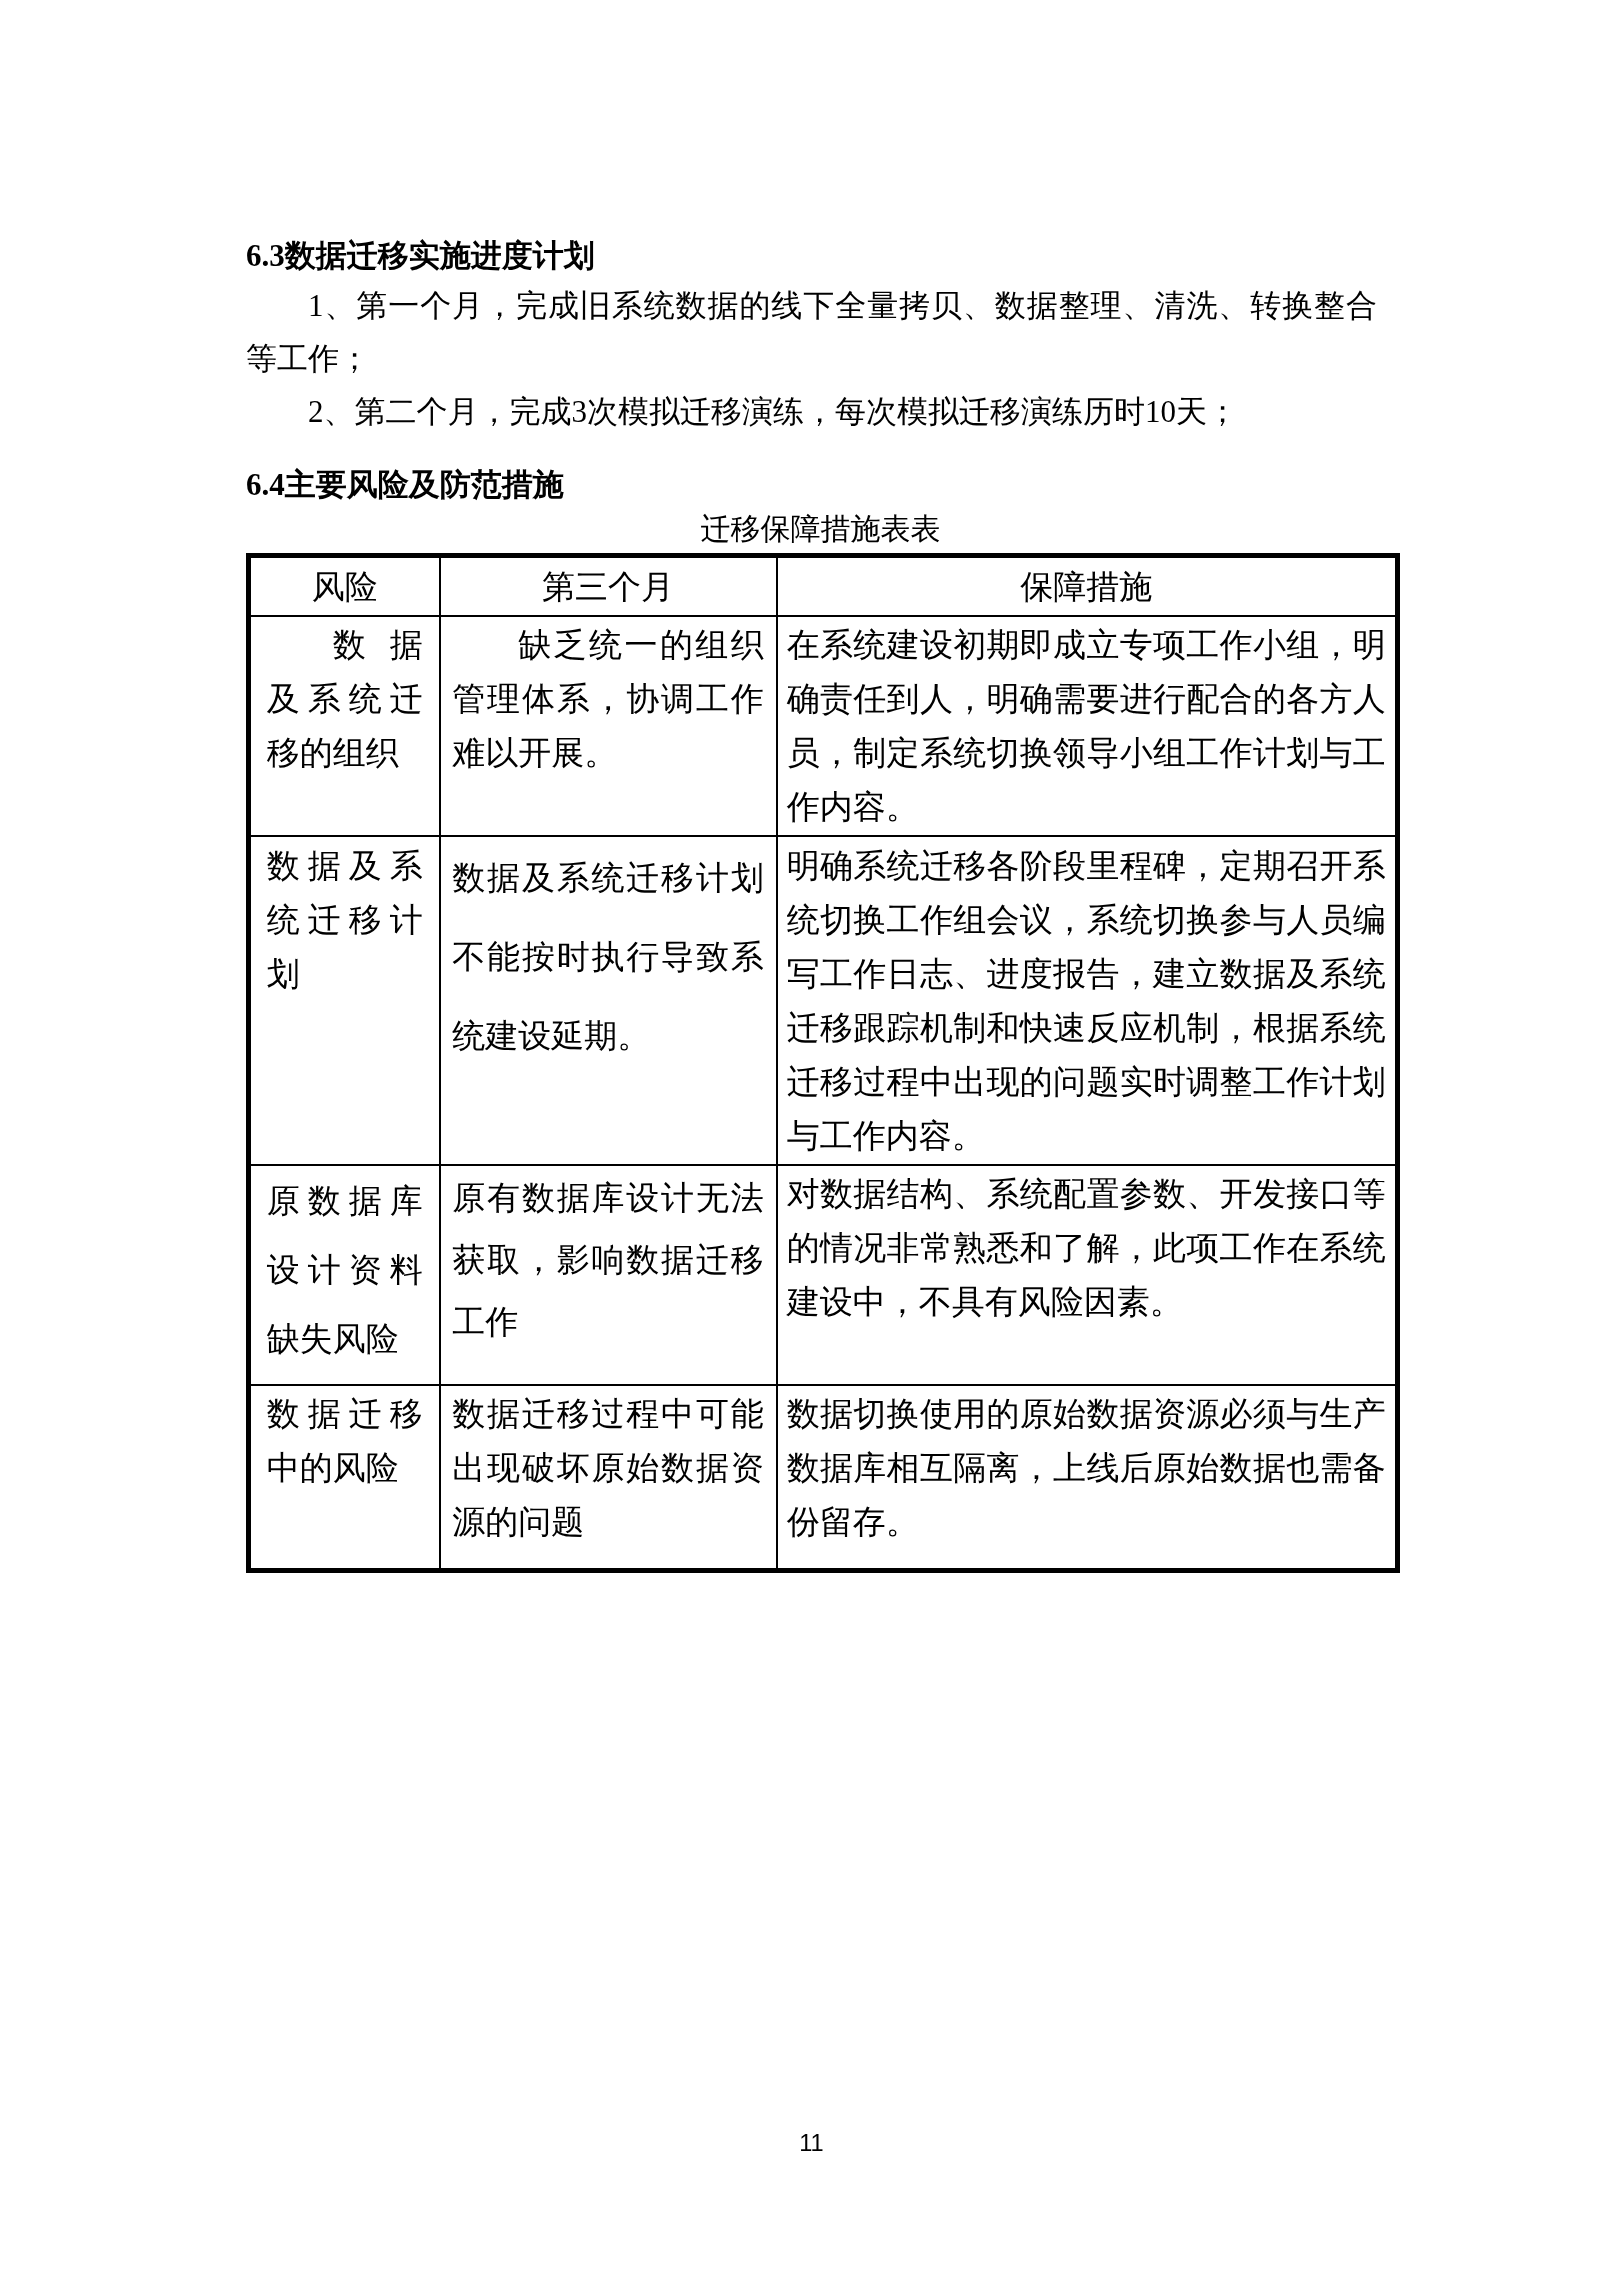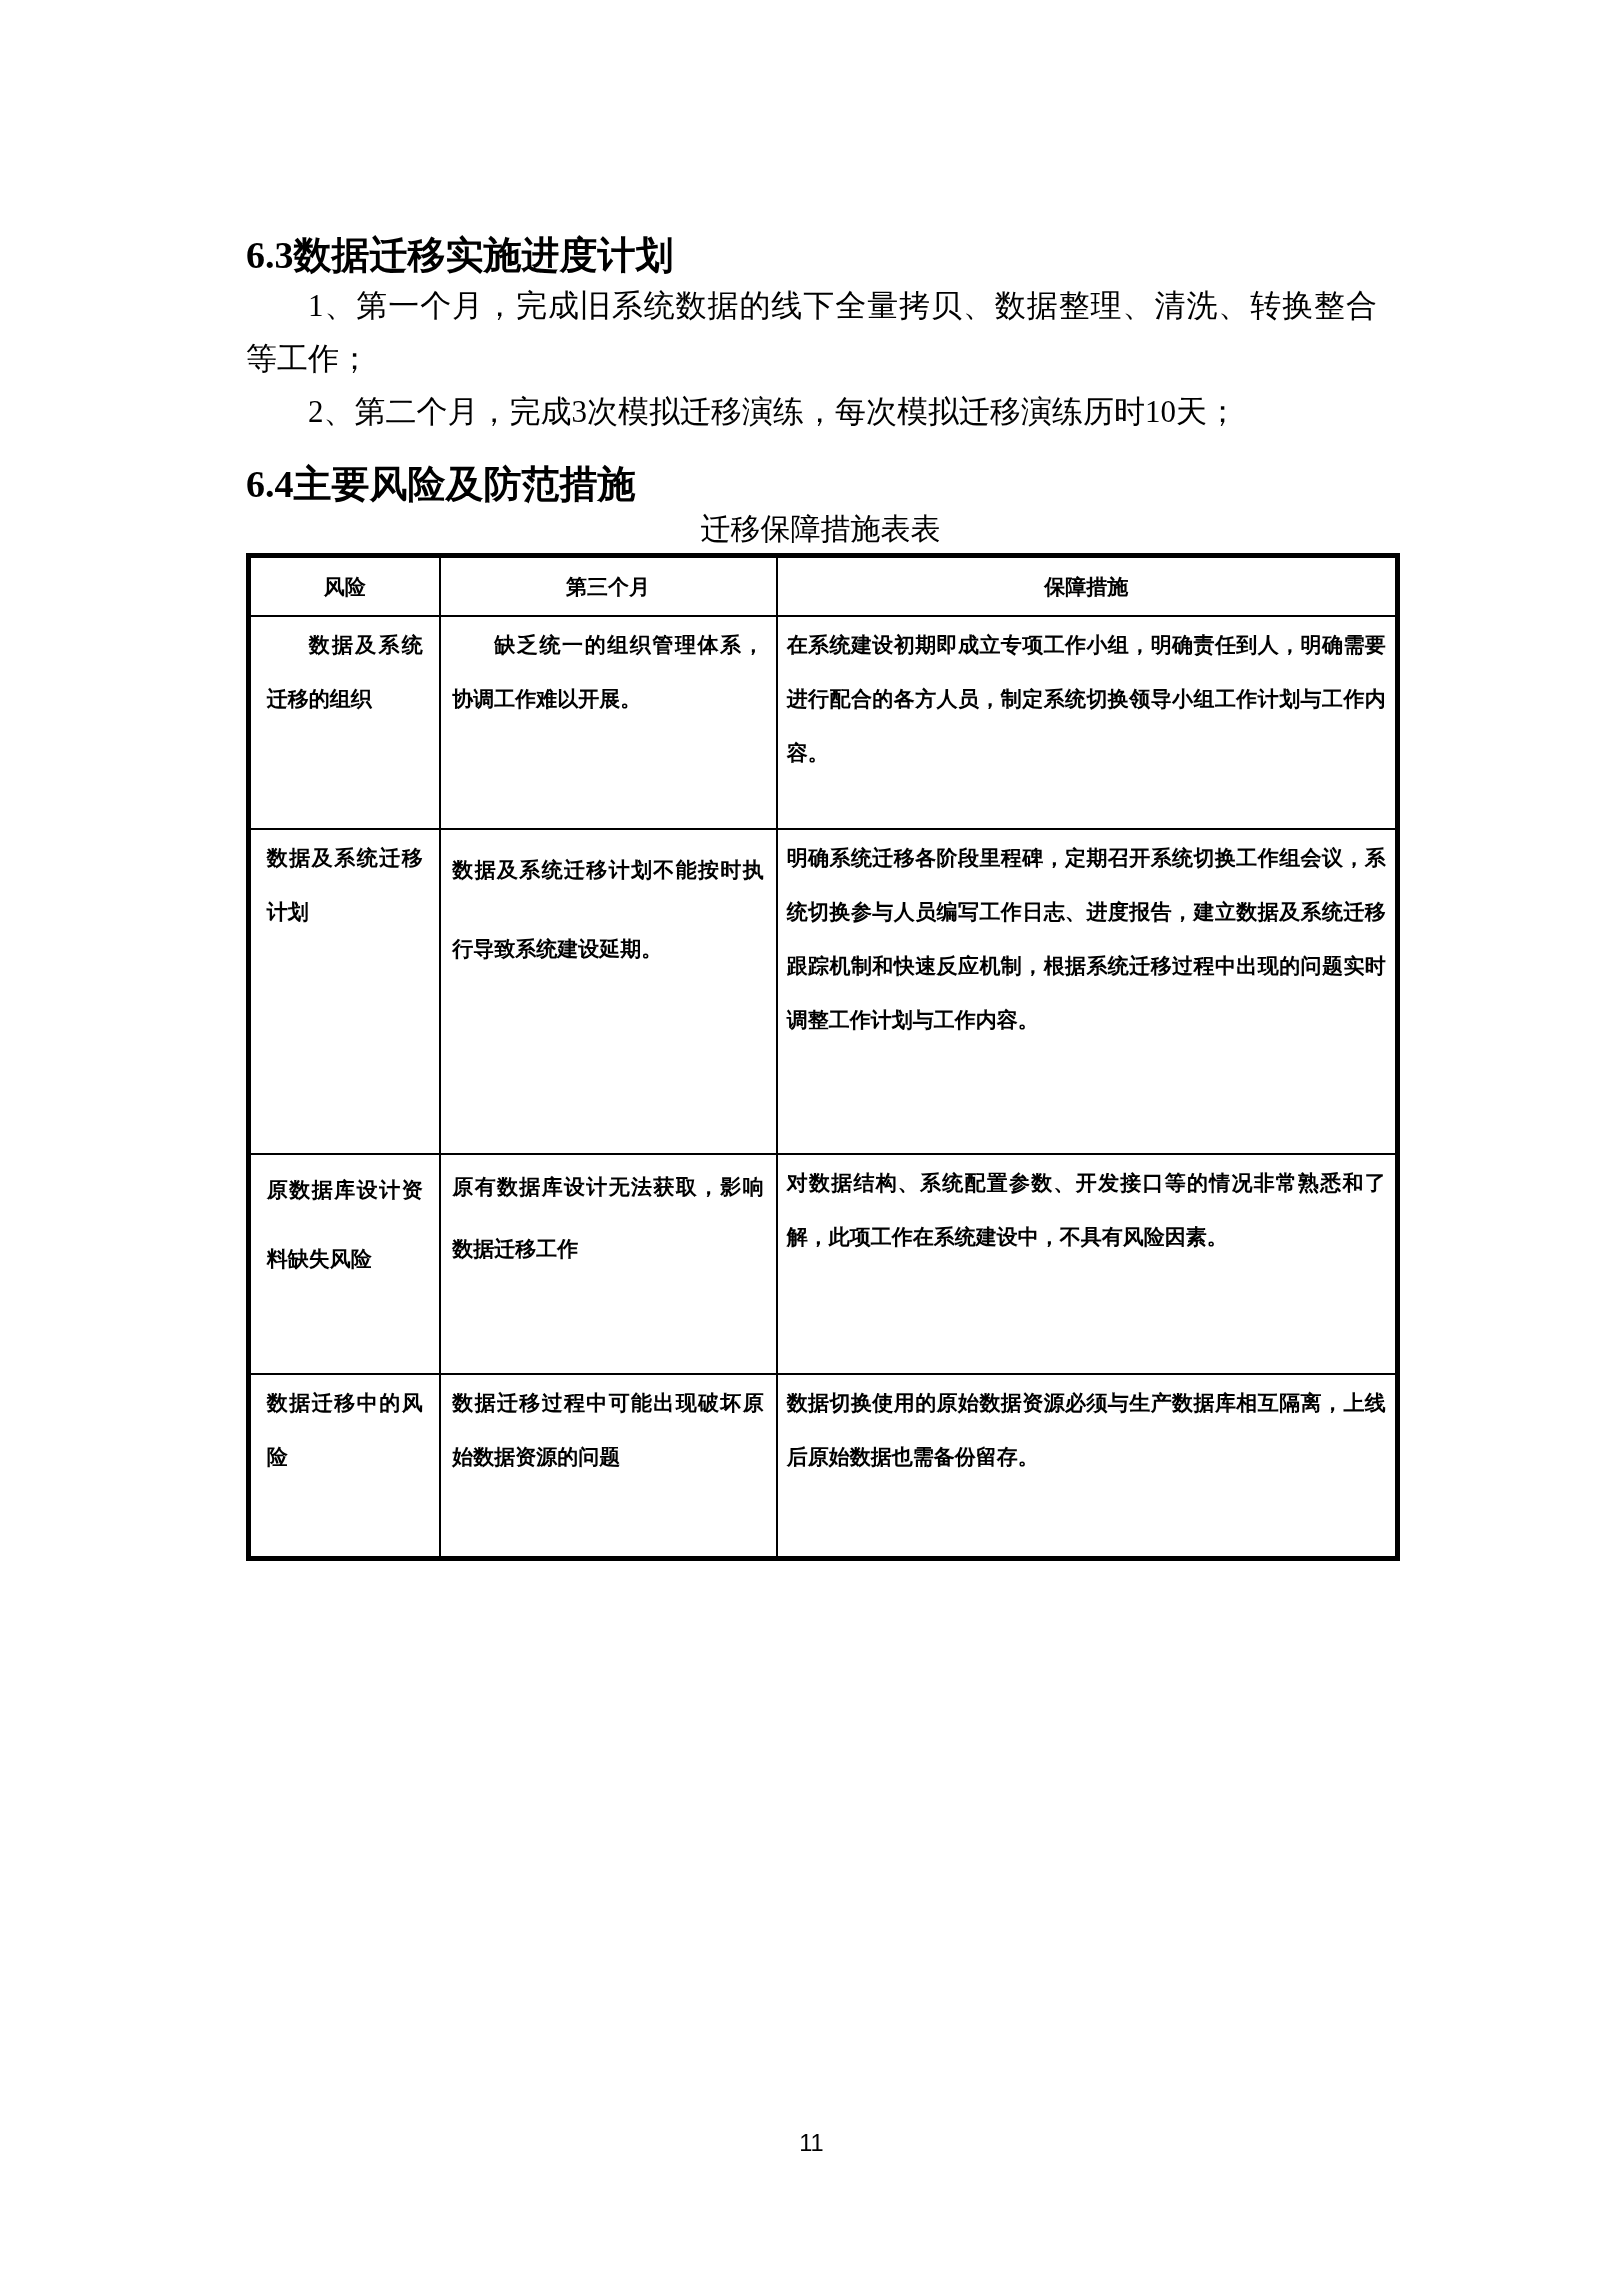--- a/index.html
+++ b/index.html
@@ -21,21 +21,21 @@
     width: 1149px;
     display: flow-root;
   }
   .doc-text {
     width: 1131px;
     text-align: justify;
     text-justify: inter-character;
   }
   .indent { text-indent: 2em; }
   h2.doc-heading {
-    font-size: 38px;
+    font-size: 31px;
     line-height: 47px;
     font-weight: bold;
     text-align: left;
     width: 1131px;
   }
   #h63 { margin-top: 232px; }
   #p1  { margin-top: 58px; }
   #h64 { margin-top: 23px; }
   #p5  { margin-top: 65px; }
   .table-title {
@@ -51,22 +51,22 @@
     margin-top: 3.3px;
     width: 1149px;
     border-collapse: collapse;
     table-layout: fixed;
     border: 5.9px solid #000000;
   }
   table.risk-table th,
   table.risk-table td {
     border: 2.6px solid #000000;
     vertical-align: top;
-    font-weight: bold;
-    font-size: 21px;
+    font-weight: normal;
+    font-size: 33px;
     line-height: 54px;
   }
   table.risk-table th {
     text-align: center;
     padding: 1.3px 6.5px;
     height: 56px;
     vertical-align: middle;
   }
   td.c1 { padding: 1.3px 15.7px; }
   td.c2 { padding: 1.3px 11.8px; border-radius: 20px; }

